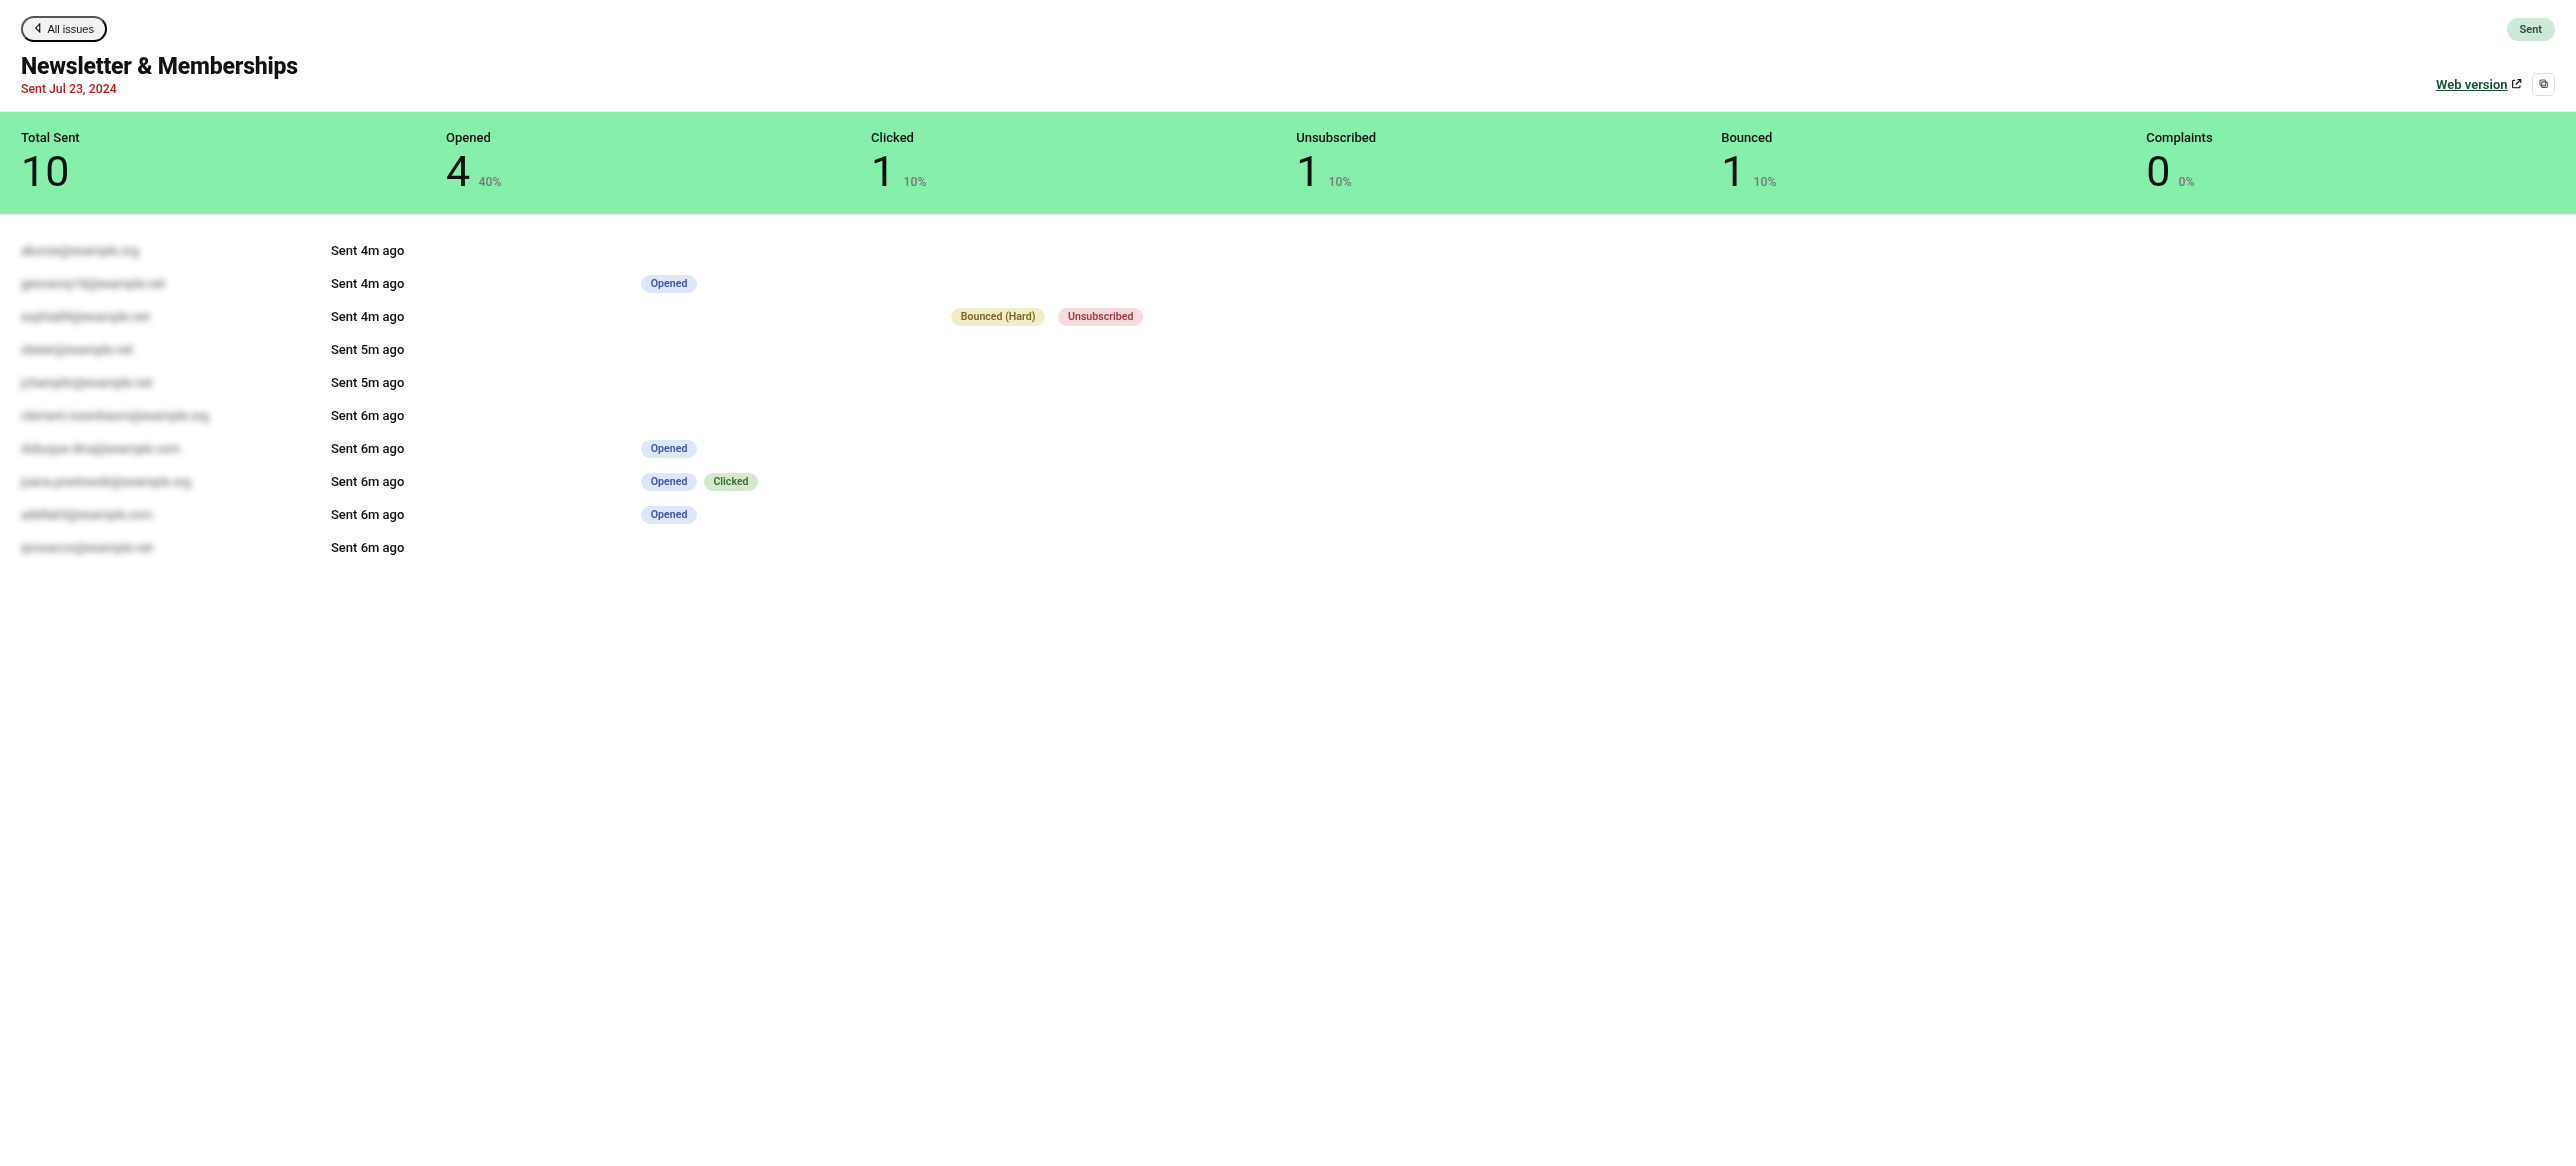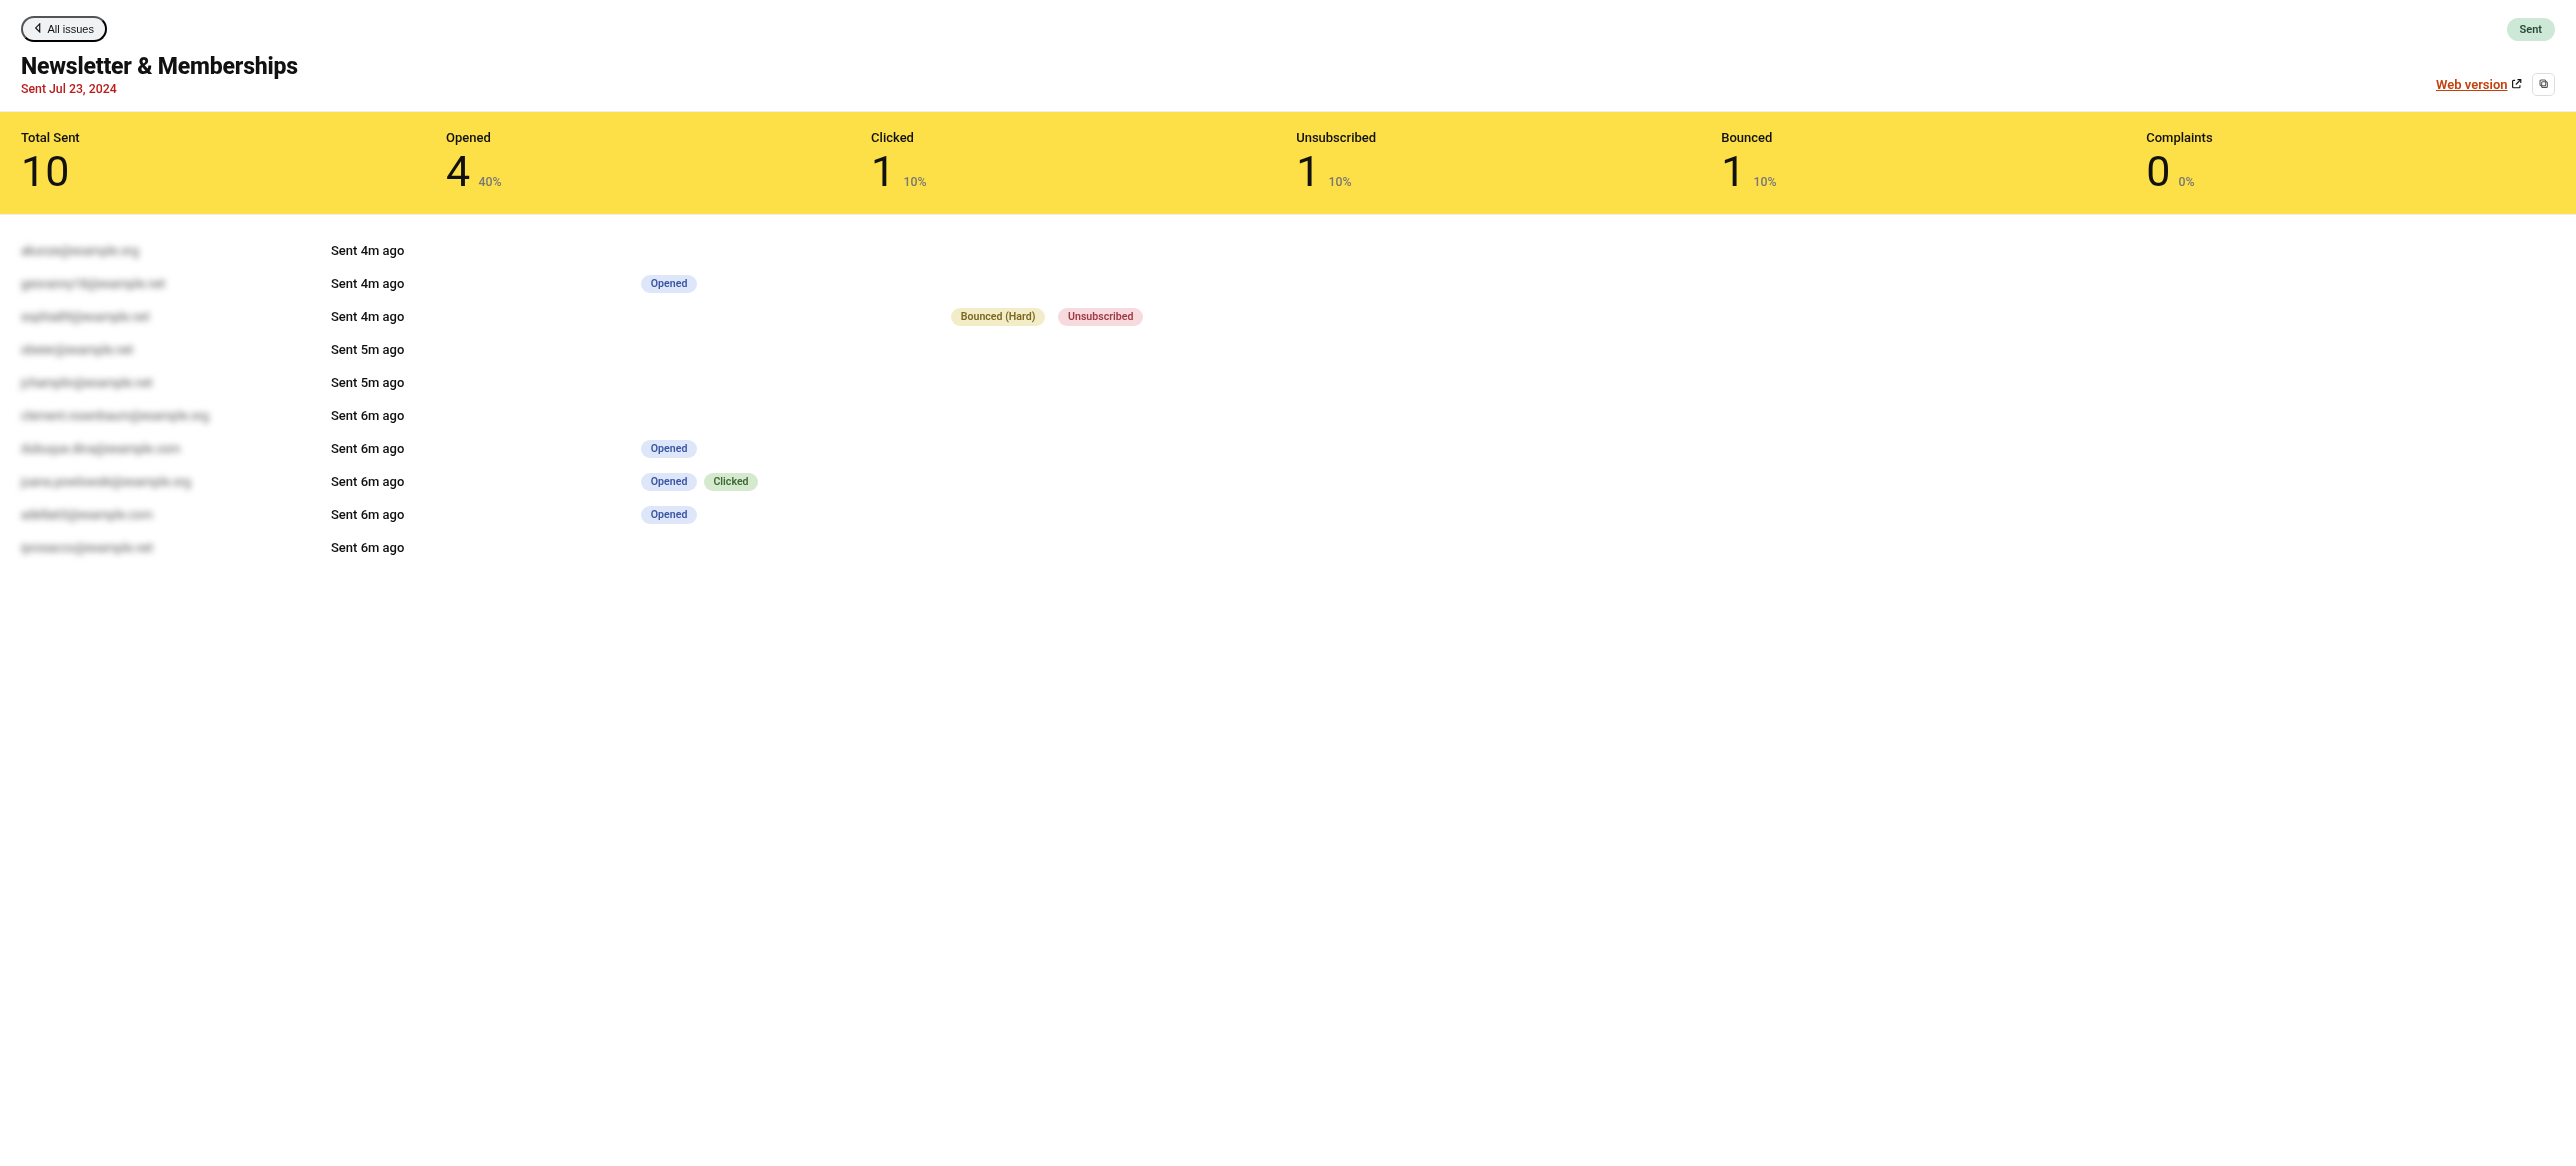--- a/index.html
+++ b/index.html
@@ -55,42 +55,42 @@
     color: #b91c1c;
     font-weight: 500;
     margin-top: 1.6px;
   }
   .header-actions {
     display: flex;
     align-items: center;
     gap: 9.8px;
   }
   .header-actions a {
-    color: #c2410c;
+    color: #14532d;
     text-decoration: underline;
     font-weight: 600;
     font-size: 13px;
     display: inline-flex;
     align-items: center;
     gap: 3.3px;
   }
   .icon-btn {
     width: 23px; height: 23px;
     border: 0.8px solid #ddd;
     border-radius: 4.9px;
     display: inline-flex;
     align-items: center; justify-content: center;
     cursor: pointer;
     background: #fff;
   }
 
   .stats-bar {
     display: grid;
     grid-template-columns: repeat(6, 1fr);
-    background: #fde047;
+    background: #86efac;
     border-top: 0.8px solid #eee;
     border-bottom: 0.8px solid #eee;
     margin: 0 -21px;
     padding: 18px 21px 21px 21px;
     column-gap: 16.3px;
   }
   .stat .stat-label {
     font-size: 13px;
     font-weight: 500;
     color: #111;

